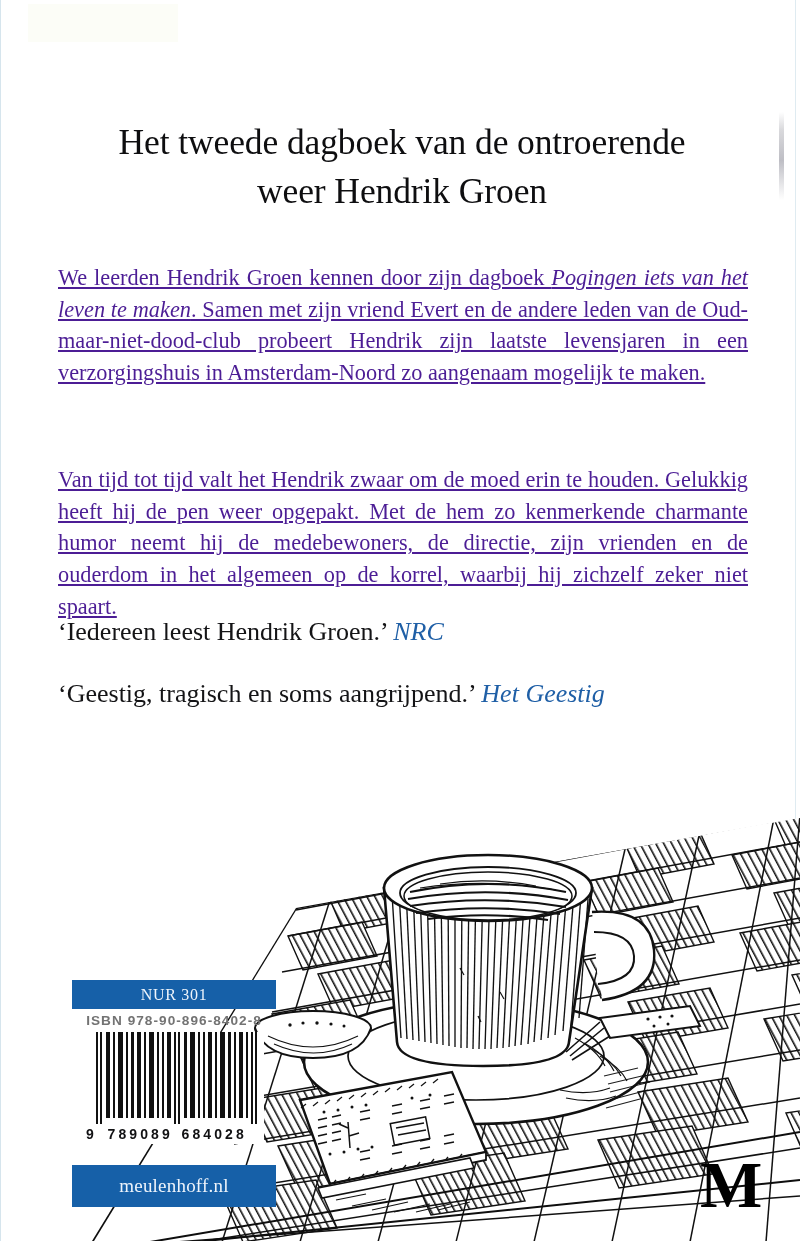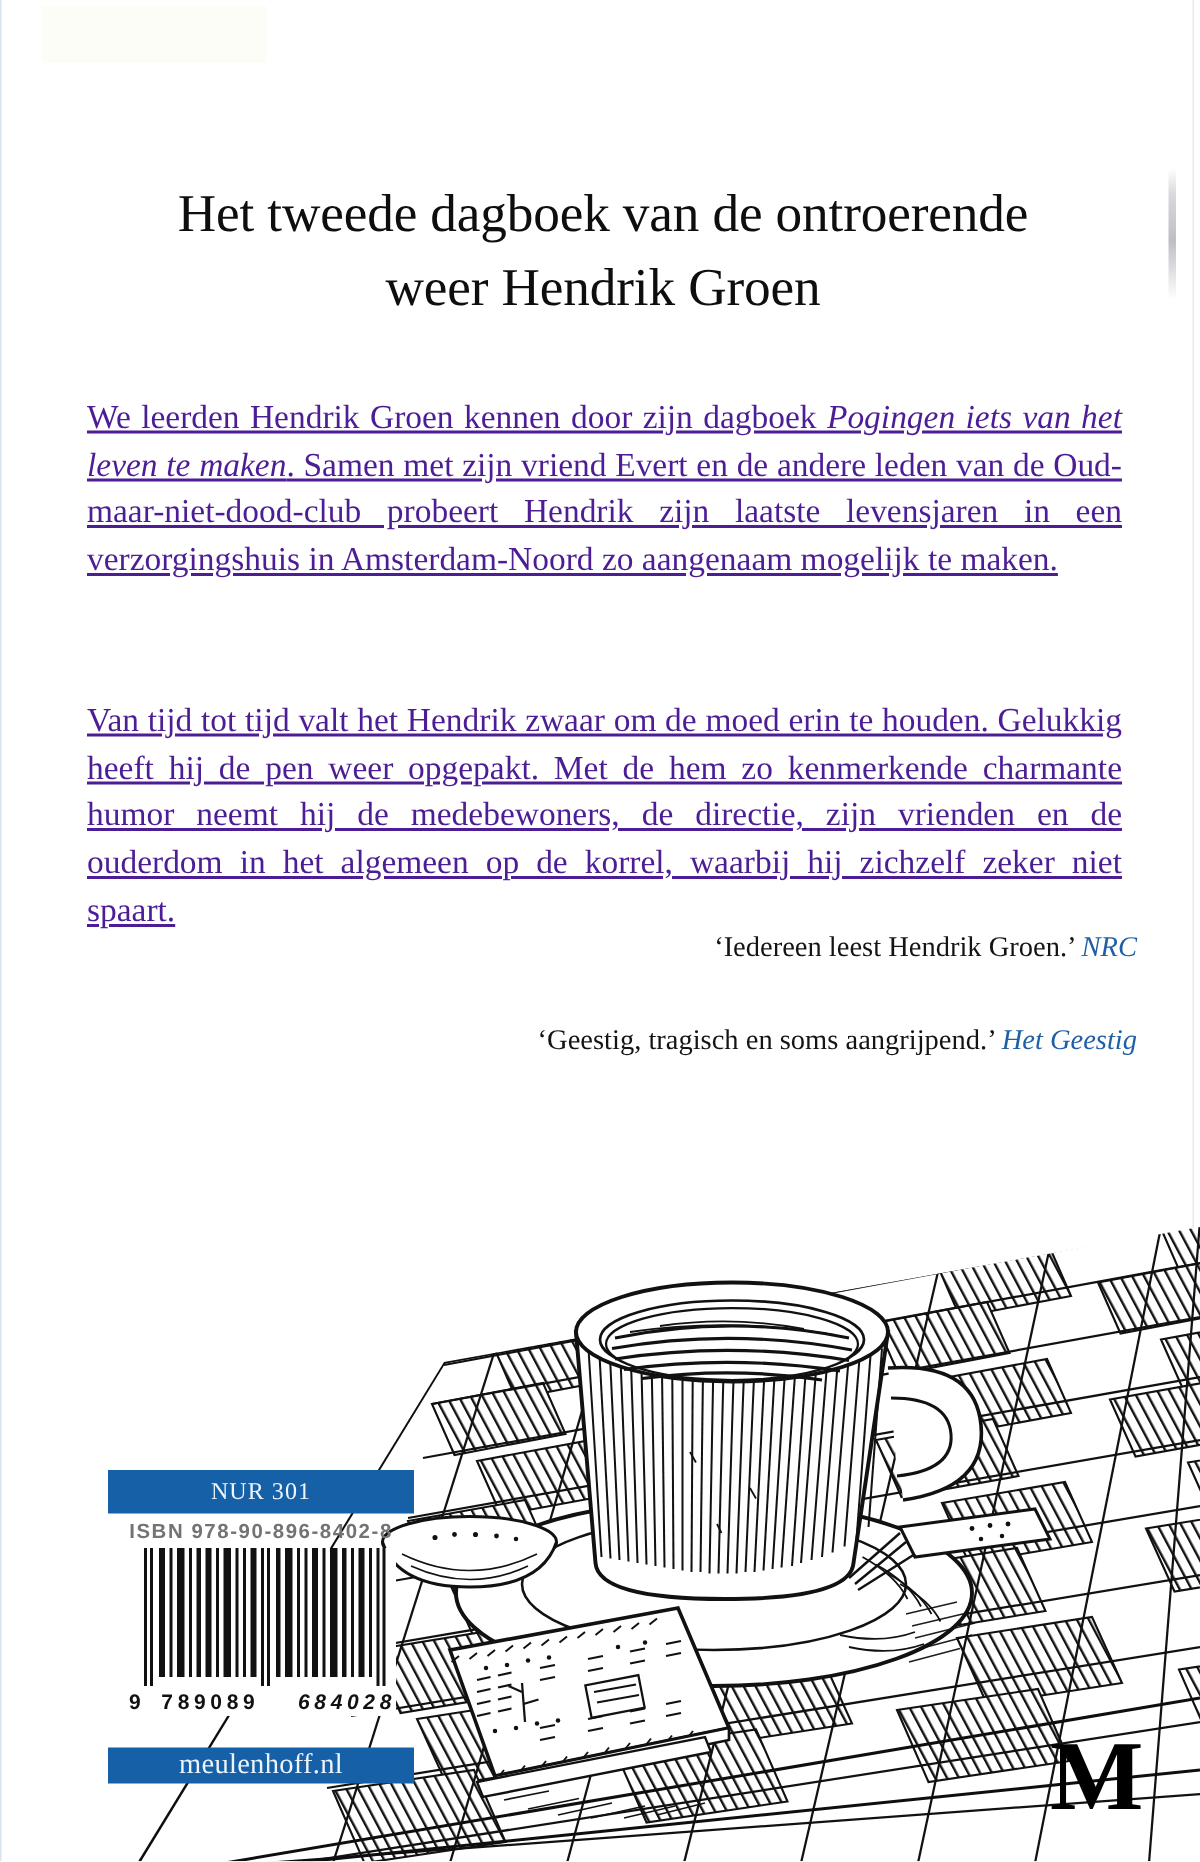--- a/index.html
+++ b/index.html
@@ -84,23 +84,22 @@
   .body-copy.p1 { top: 240px; }
   .body-copy.p2 { top: 442px; }
   .body-copy em { font-style: italic; }
 
   
   .quote {
     position: absolute;
     left: 58px;
     width: 700px;
     color: #141416;
-    font-size: 19px;
+    font-size: 26px;
     line-height: 30px;
-    text-align: right;
   }
   .quote.q1 { top: 617px; }
   .quote.q2 { top: 679px; }
   .quote .source {
     color: #1f5fa6;
     font-style: italic;
   }
 
   
   .illustration {
@@ -122,21 +121,21 @@
     display: flex;
     align-items: center;
     justify-content: center;
   }
   .banner-nur {
     left: 72px; top: 980px;
     width: 204px; height: 29px;
   }
   .banner-web {
     left: 72px; top: 1165px;
-    width: 204px; height: 24px;
+    width: 204px; height: 42px;
     font-size: 19px;
     letter-spacing: 0.2px;
   }
 
   
   .isbn-text {
     position: absolute;
     left: 72px; top: 1013px;
     width: 204px;
     text-align: center;
@@ -174,23 +173,22 @@
     width: 13px;
     text-align: left;
   }
   .barcode-digits .d-left {
     flex: 1;
     text-align: center;
     letter-spacing: 3.1px;
   }
   .barcode-digits .d-right {
     flex: 1;
-    text-align: right;
+    text-align: left;
     letter-spacing: 3.1px;
-    font-style: italic;
   }
 
   
   .pub-logo {
     position: absolute;
     left: 700px; top: 1152px;
     width: 62px; height: 66px;
     color: #000000;
     font-family: "Liberation Serif", "DejaVu Serif", serif;
     font-size: 66px;

